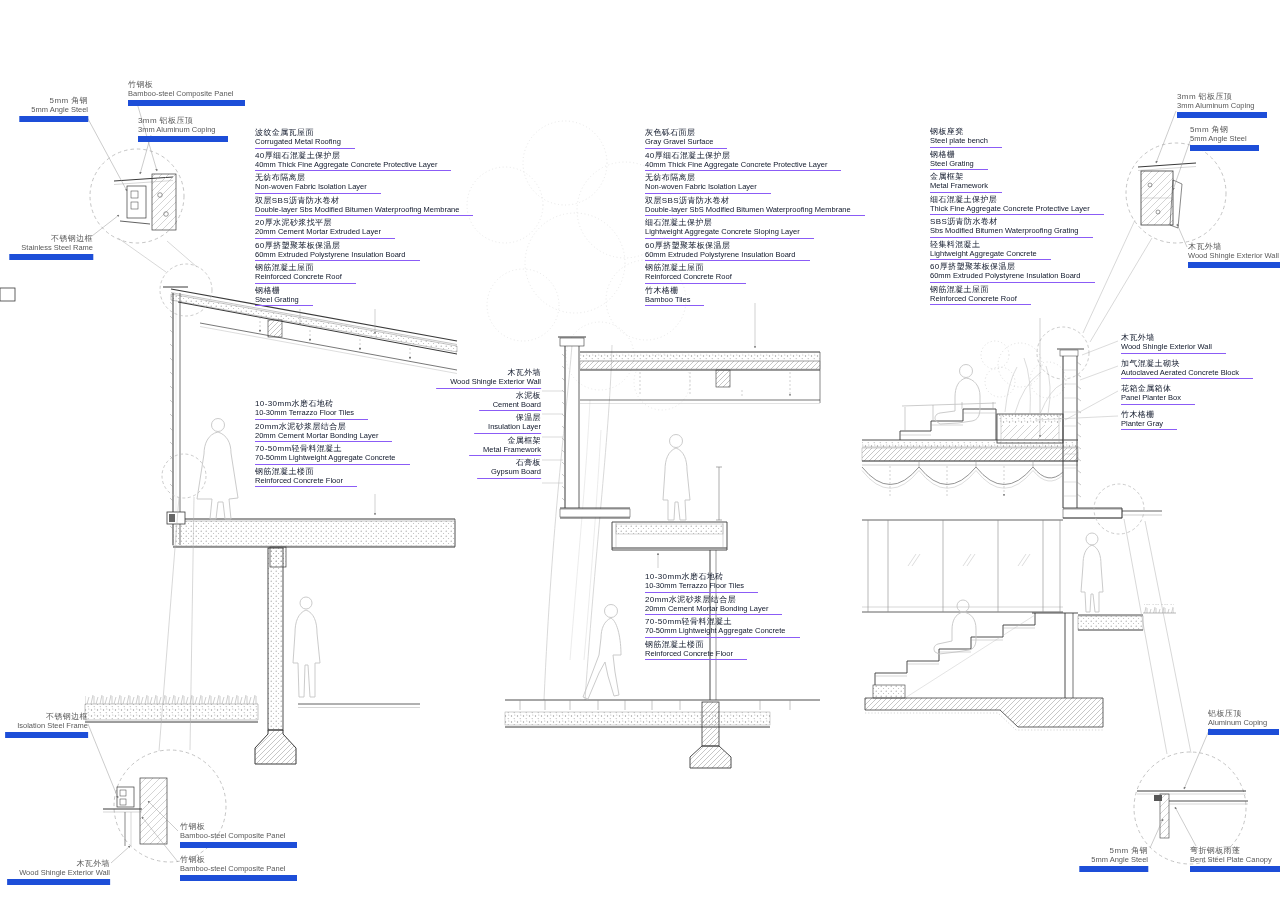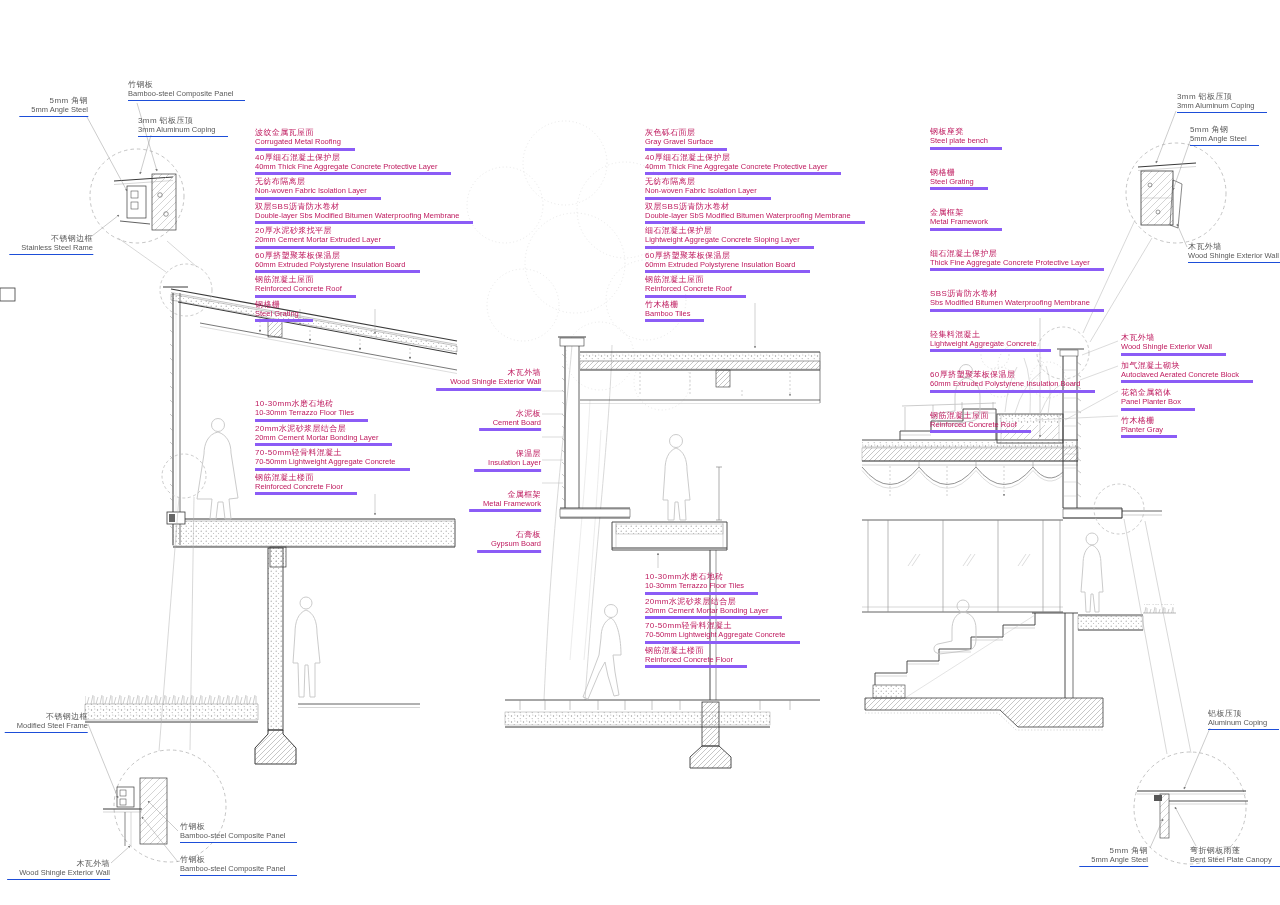--- a/index.html
+++ b/index.html
@@ -5,30 +5,30 @@
   html,body{margin:0;padding:0;}
   body{
     width:1280px;height:905px;position:relative;background:#ffffff;
     font-family:"Liberation Sans", sans-serif; overflow:hidden;
   }
   #linework{position:absolute;left:0;top:0;}
   .stack{position:absolute;}
   .stack.right-anchor{transform:translateX(-100%);text-align:right;}
   .stk-item{
     width:max-content;margin-bottom:2px;padding-bottom:1px;padding-right:14px;
-    border-bottom:3px solid #8b5cf6;color:#be185d;
+    border-bottom:1px solid #8b5cf6;color:#0f172a;
   }
   .stack.right-anchor .stk-item{margin-left:auto;padding-right:0;padding-left:14px;}
-  .stack.pitch3 .stk-item{margin-bottom:18px;}
+  .stack.pitch3 .stk-item{margin-bottom:2px;}
   .stack.pitch5 .stk-item{margin-bottom:5px;}
   .zh{font-size:8px;line-height:9px;letter-spacing:.4px;white-space:nowrap;}
   .en{font-size:7.5px;line-height:9.5px;white-space:nowrap;}
   .callout{
     position:absolute;width:max-content;color:#5a5a5a;
-    padding-bottom:1px;padding-right:12px;border-bottom:1px solid #1d4ed8;
+    padding-bottom:1px;padding-right:12px;border-bottom:6px solid #1d4ed8;
   }
   .callout.right-anchor{transform:translateX(-100%);text-align:right;padding-right:0;padding-left:12px;}
 </style>
 </head>
 <body>
 
 <svg id="linework" width="1280" height="905" viewBox="0 0 1280 905">
   <defs>
     <pattern id="hatch" width="5" height="5" patternUnits="userSpaceOnUse">
       <path d="M0,5 L5,0" stroke="#8f8f8f" stroke-width="0.5"></path>
@@ -475,21 +475,21 @@
     <div class="stk-item">
       <div class="zh">金属框架</div>
       <div class="en">Metal Framework</div>
     </div>
     <div class="stk-item">
       <div class="zh">细石混凝土保护层</div>
       <div class="en">Thick Fine Aggregate Concrete Protective Layer</div>
     </div>
     <div class="stk-item">
       <div class="zh">SBS沥青防水卷材</div>
-      <div class="en">Sbs Modified Bitumen Waterproofing Membrane</div>
+      <div class="en">Sbs Modified Bitumen Waterproofing Grating</div>
     </div>
     <div class="stk-item">
       <div class="zh">轻集料混凝土</div>
       <div class="en">Lightweight Aggregate Concrete</div>
     </div>
     <div class="stk-item">
       <div class="zh">60厚挤塑聚苯板保温层</div>
       <div class="en">60mm Extruded Polystyrene Insulation Board</div>
     </div>
     <div class="stk-item">
@@ -539,21 +539,21 @@
 <div class="callout" style="left:1190px;top:125px">
     <div class="zh">5mm 角钢</div>
     <div class="en">5mm Angle Steel</div>
   </div>
 <div class="callout" style="left:1188px;top:242px">
     <div class="zh">木瓦外墙</div>
     <div class="en">Wood Shingle Exterior Wall</div>
   </div>
 <div class="callout right-anchor" style="left:88px;top:712px">
     <div class="zh">不锈钢边框</div>
-    <div class="en">Modified Steel Frame</div>
+    <div class="en">Isolation Steel Frame</div>
   </div>
 <div class="callout" style="left:180px;top:822px">
     <div class="zh">竹钢板</div>
     <div class="en">Bamboo-steel Composite Panel</div>
   </div>
 <div class="callout" style="left:180px;top:855px">
     <div class="zh">竹钢板</div>
     <div class="en">Bamboo-steel Composite Panel</div>
   </div>
 <div class="callout right-anchor" style="left:110px;top:859px">

